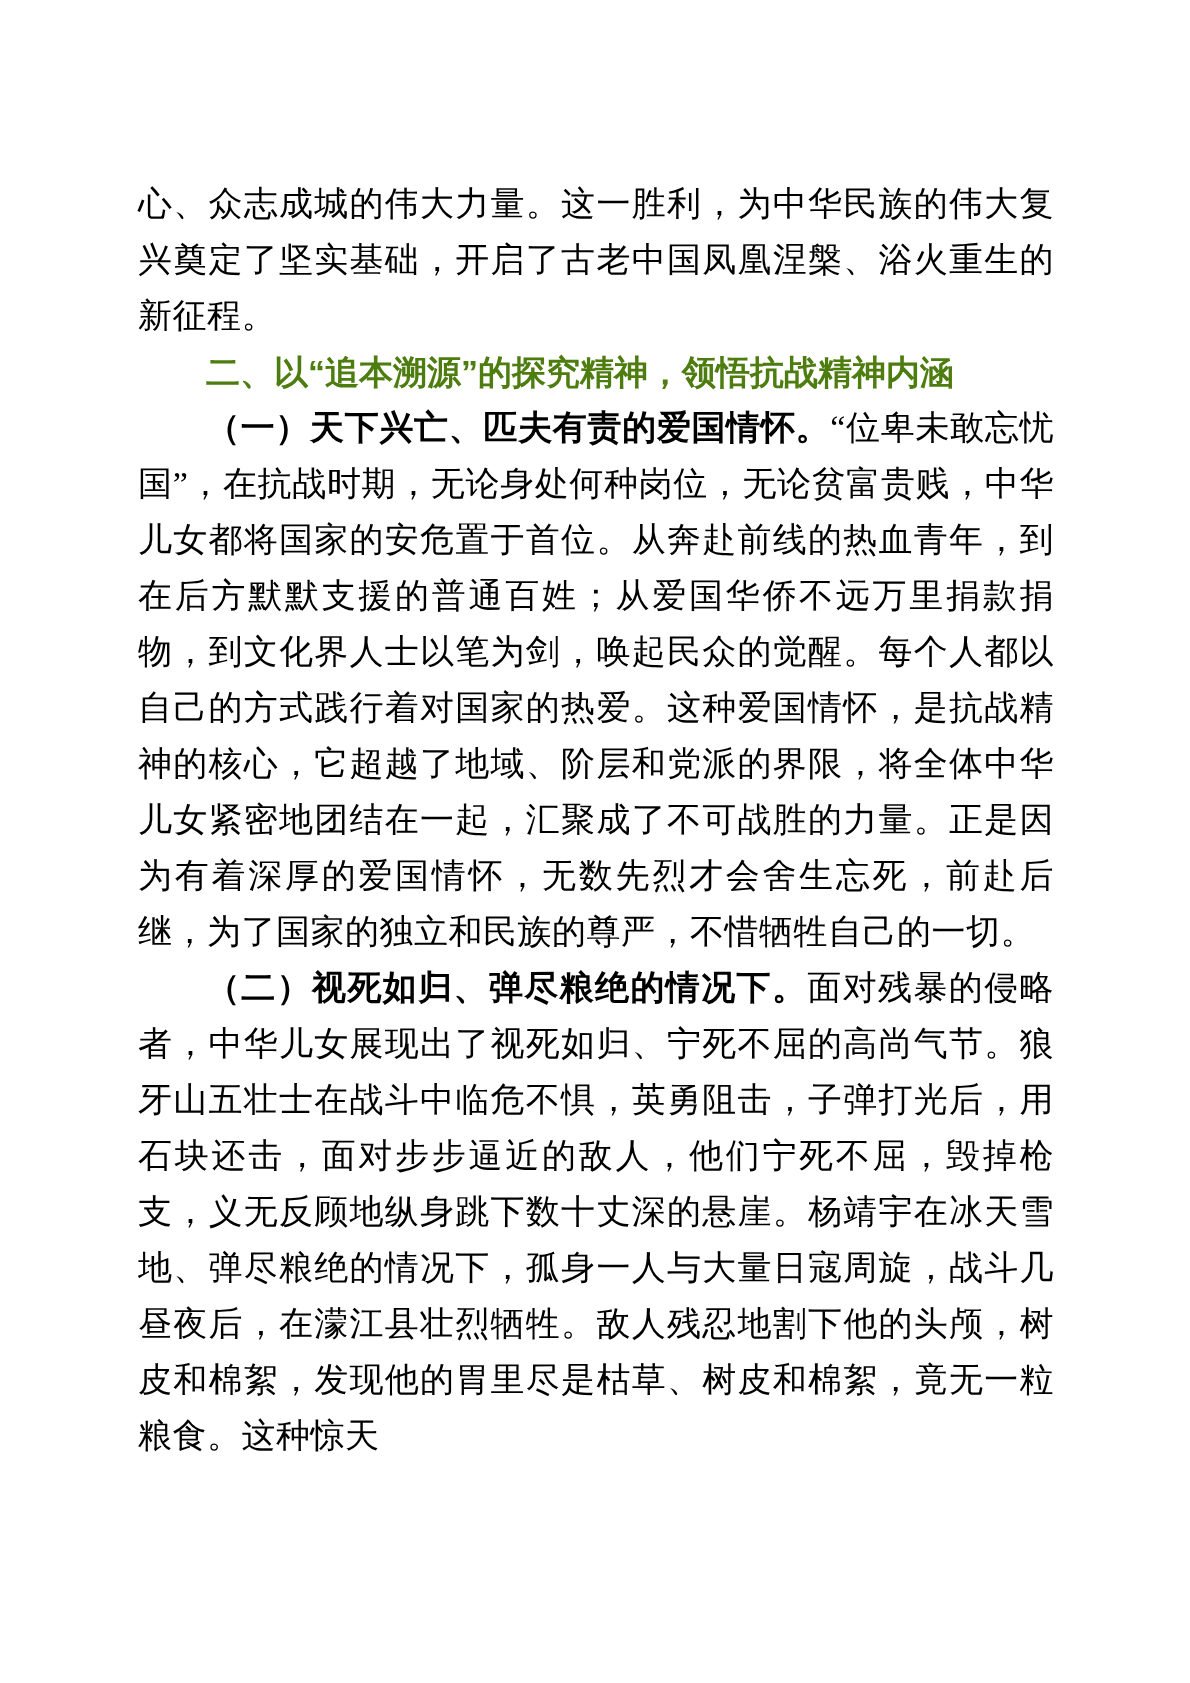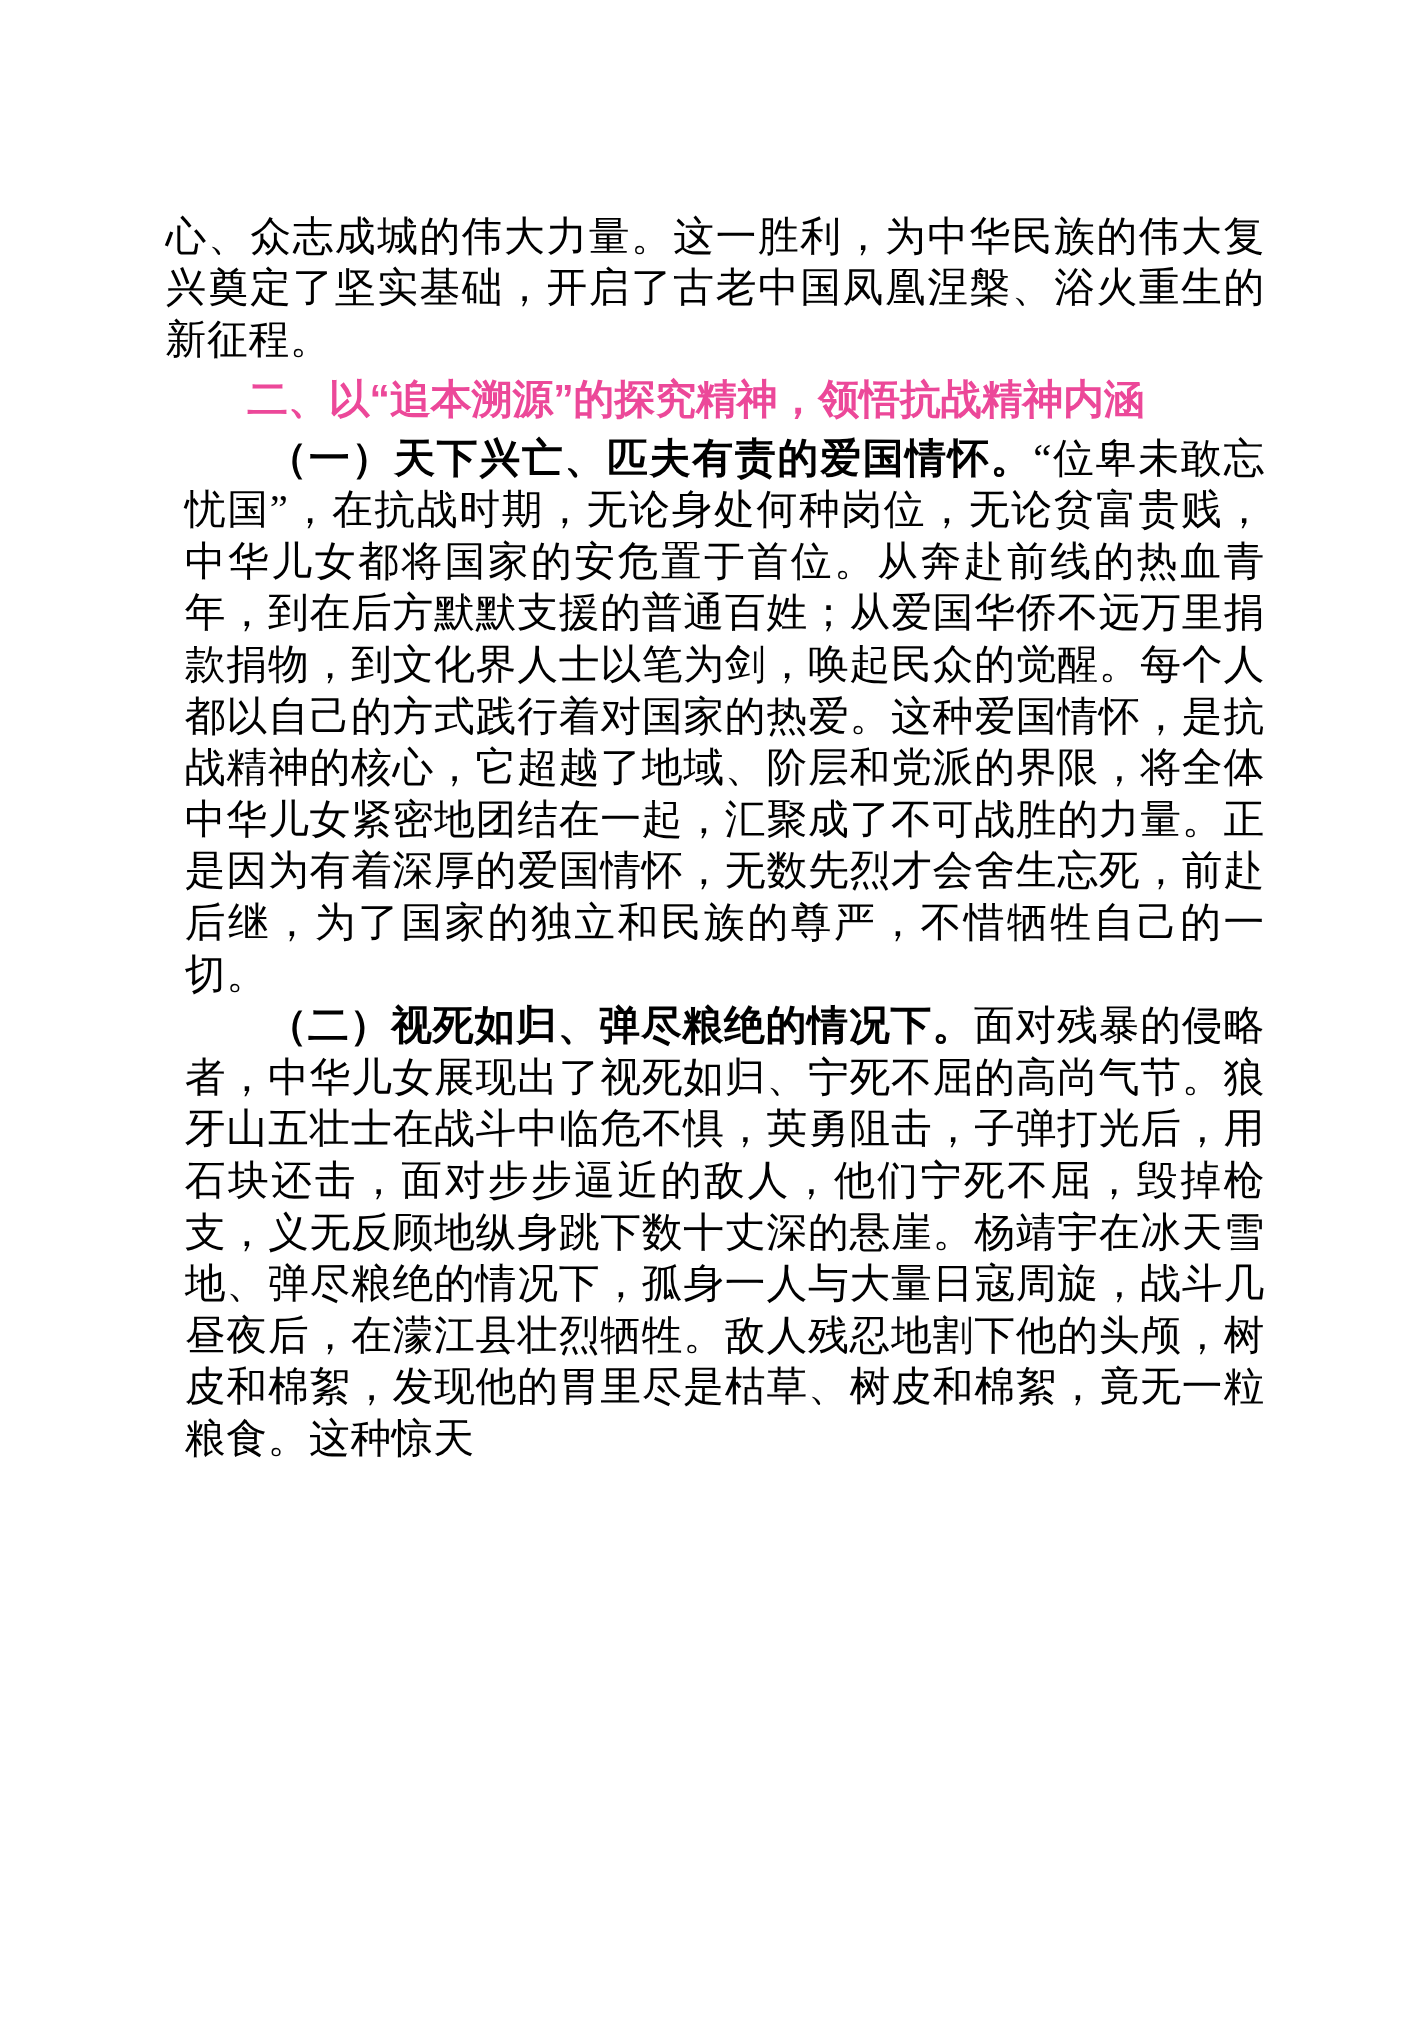--- a/index.html
+++ b/index.html
@@ -14,34 +14,34 @@
     color: #000000;
   }
   .content {
     position: absolute;
     left: 138px;
     top: 176px;
     width: 916px;
   }
   .para {
     font-size: 34px;
-    line-height: 43px;
+    line-height: 56px;
     text-align: justify;
     color: #000000;
     letter-spacing: 0.5px;
   }
-  .para.indent { text-indent: 68px; margin-left: 16px; }
+  .para.indent { text-indent: 68px; }
   .section-heading {
     font-family: "Liberation Sans", sans-serif;
     font-weight: 700;
     font-size: 34px;
     line-height: 56px;
     text-indent: 68px;
     text-align: left;
-    color: #ec4899;
+    color: #4d7c0f;
     white-space: nowrap;
   }
   .lead { font-weight: 700; }
 </style>
 </head>
 <body>
 
 <div class="page">
   <div class="content">
 

